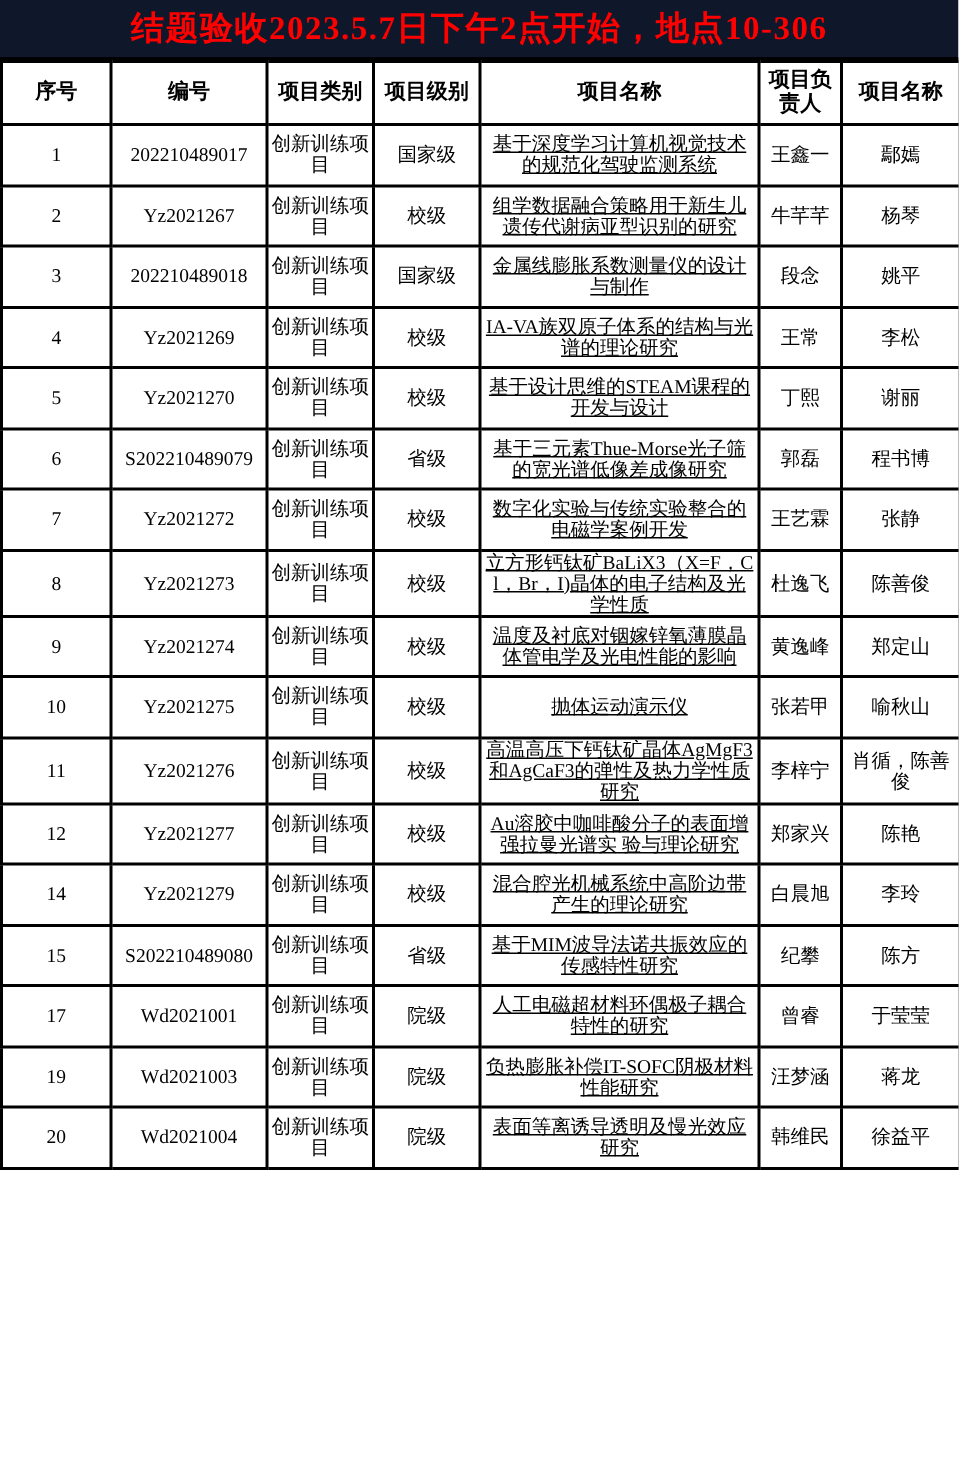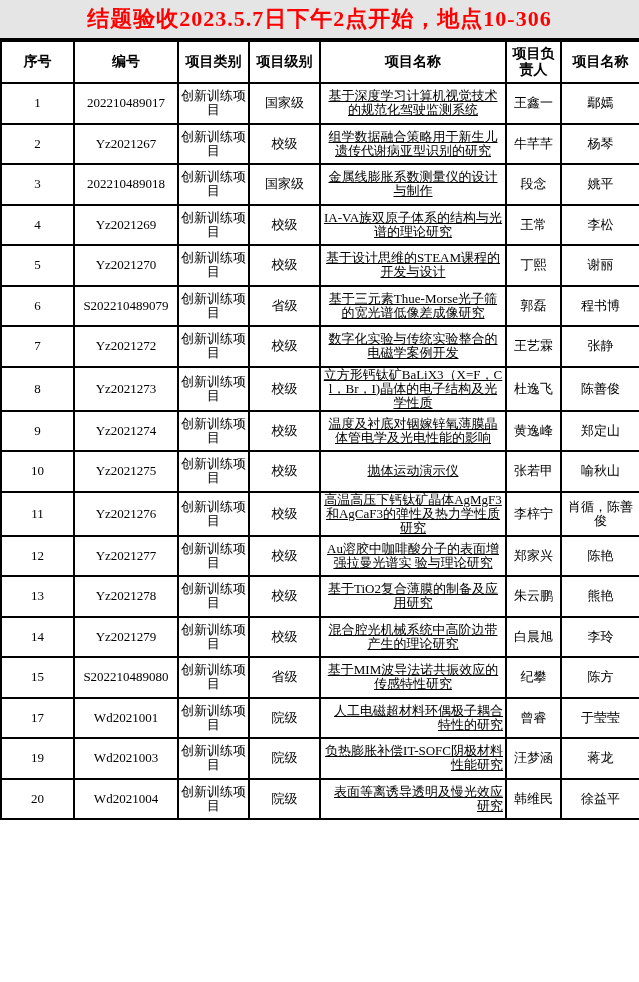--- a/index.html
+++ b/index.html
@@ -48,34 +48,34 @@
     line-height: 16px;
   }
   table.grid td {
     height: 38.5px;
   }
   td.cell-name {
     text-align: left;
     text-decoration: underline;
   }
   td.cell-name.center {
-    text-align: right;
+    text-align: center;
   }
   td.cell-category {
     padding: 0 9px;
     margin-left: 18px;
   }
   td.cell-teacher {
     padding: 0 3px;
   }
 </style>
 </head>
 <body>
 
-<div class="title-bar" style="background: #e5e5e5; color: rgb(255, 0, 0);">结题验收2023.5.7日下午2点开始，地点10-306</div>
+<div class="title-bar" style="background: #0f172a; color: rgb(255, 0, 0);">结题验收2023.5.7日下午2点开始，地点10-306</div>
 
 <table class="grid">
   <colgroup>
     <col style="width:73px">
     <col style="width:104px">
     <col style="width:71px">
     <col style="width:71px">
     <col style="width:186px">
     <col style="width:55px">
     <col style="width:79px">
@@ -194,29 +194,20 @@
       <tr>
         <td class="cell-no">12</td>
         <td class="cell-code">Yz2021277</td>
         <td class="cell-category">创新训练项目</td>
         <td class="cell-level">校级</td>
         <td class="cell-name">Au溶胶中咖啡酸分子的表面增强拉曼光谱实 验与理论研究</td>
         <td class="cell-leader">郑家兴</td>
         <td class="cell-teacher">陈艳</td>
       </tr>
       <tr>
-        <td class="cell-no">13</td>
-        <td class="cell-code">Yz2021278</td>
-        <td class="cell-category">创新训练项目</td>
-        <td class="cell-level">校级</td>
-        <td class="cell-name">基于TiO2复合薄膜的制备及应用研究</td>
-        <td class="cell-leader">朱云鹏</td>
-        <td class="cell-teacher">熊艳</td>
-      </tr>
-      <tr>
         <td class="cell-no">14</td>
         <td class="cell-code">Yz2021279</td>
         <td class="cell-category">创新训练项目</td>
         <td class="cell-level">校级</td>
         <td class="cell-name">混合腔光机械系统中高阶边带产生的理论研究</td>
         <td class="cell-leader">白晨旭</td>
         <td class="cell-teacher">李玲</td>
       </tr>
       <tr>
         <td class="cell-no">15</td>

